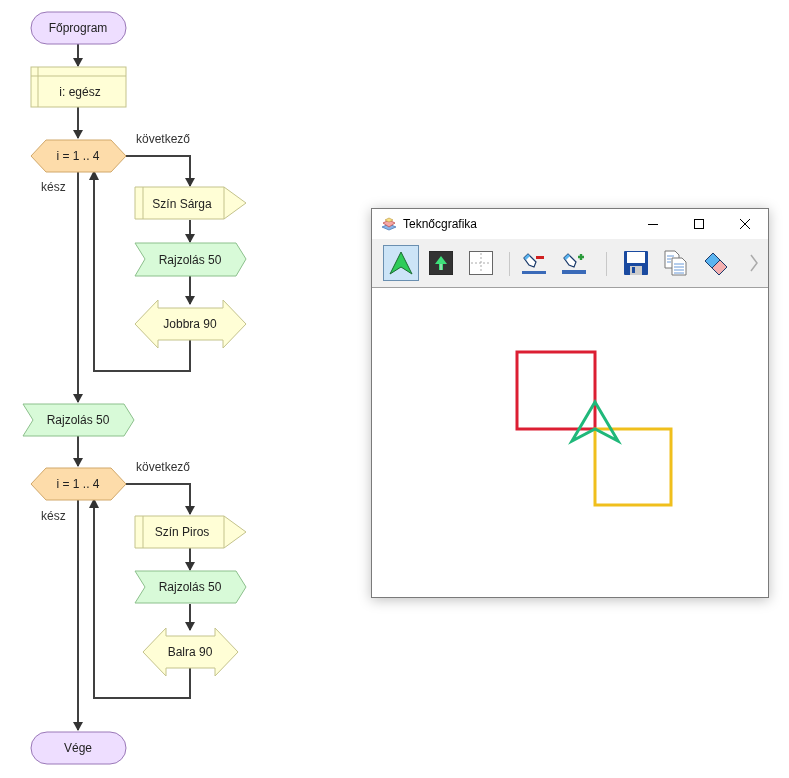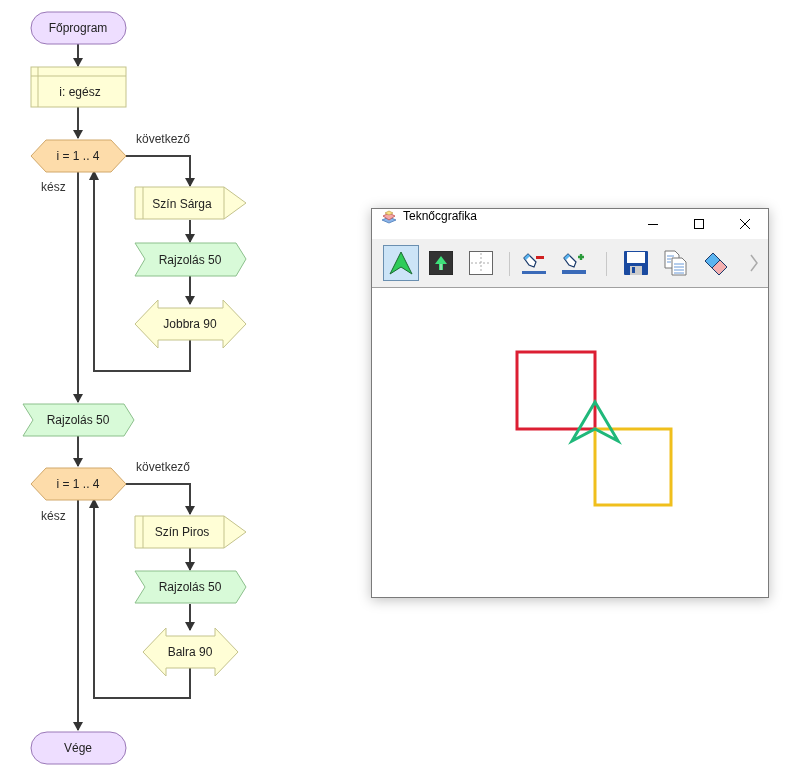--- a/index.html
+++ b/index.html
@@ -7,21 +7,21 @@
          font-family:"Liberation Sans", sans-serif; }
   #flow { position:absolute; left:0; top:0; }
   .lbl { font-family:"Liberation Sans", sans-serif; font-size:12px; fill:#222; }
   .side { font-family:"Liberation Sans", sans-serif; font-size:12px; fill:#333; }
 
   
   .win { position:absolute; left:371px; top:208px; width:398px; height:390px;
          background:#fff; border:1px solid #7a7a7a;
          box-shadow:0 2px 12px rgba(0,0,0,0.25); box-sizing:border-box; }
   .titlebar { position:absolute; left:0; top:0; right:0; height:30px;
-              background:#fff; display:flex; }
+              background:#fff; display:flex; align-items:center; }
   .app-icon { width:16px; height:16px; margin-left:9px; margin-right:6px; display:inline-block; }
   .title { font-size:12px; color:#000; }
   .wbtns { position:absolute; right:0; top:0; height:30px; display:flex; }
   .wbtn { width:46px; height:30px; display:flex; align-items:center; justify-content:center; }
   .toolbar { position:absolute; left:0; top:30px; right:0; height:48px;
              background:#f0f0f0; border-bottom:1px solid #a0a0a0; }
   .tb { position:absolute; top:6px; width:36px; height:36px; display:flex;
         align-items:center; justify-content:center; box-sizing:border-box; }
   .tb.active { background:#cce4f7; border:1px solid #6a8fb0; }
   .sep { position:absolute; top:13px; width:1px; height:24px; background:#c8c8c8; }

